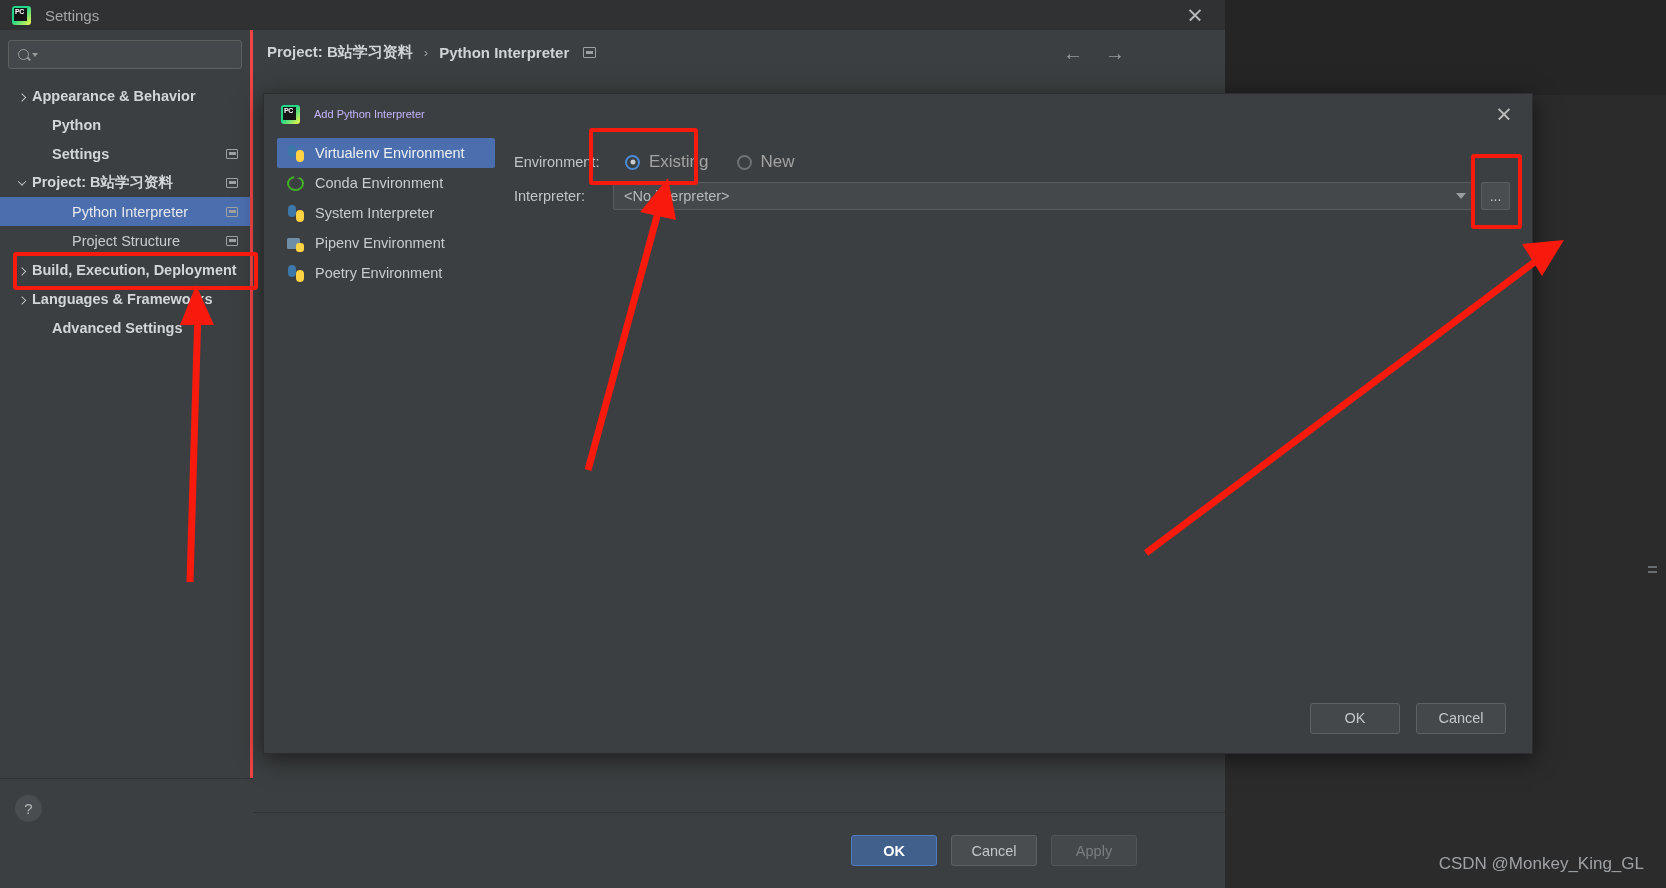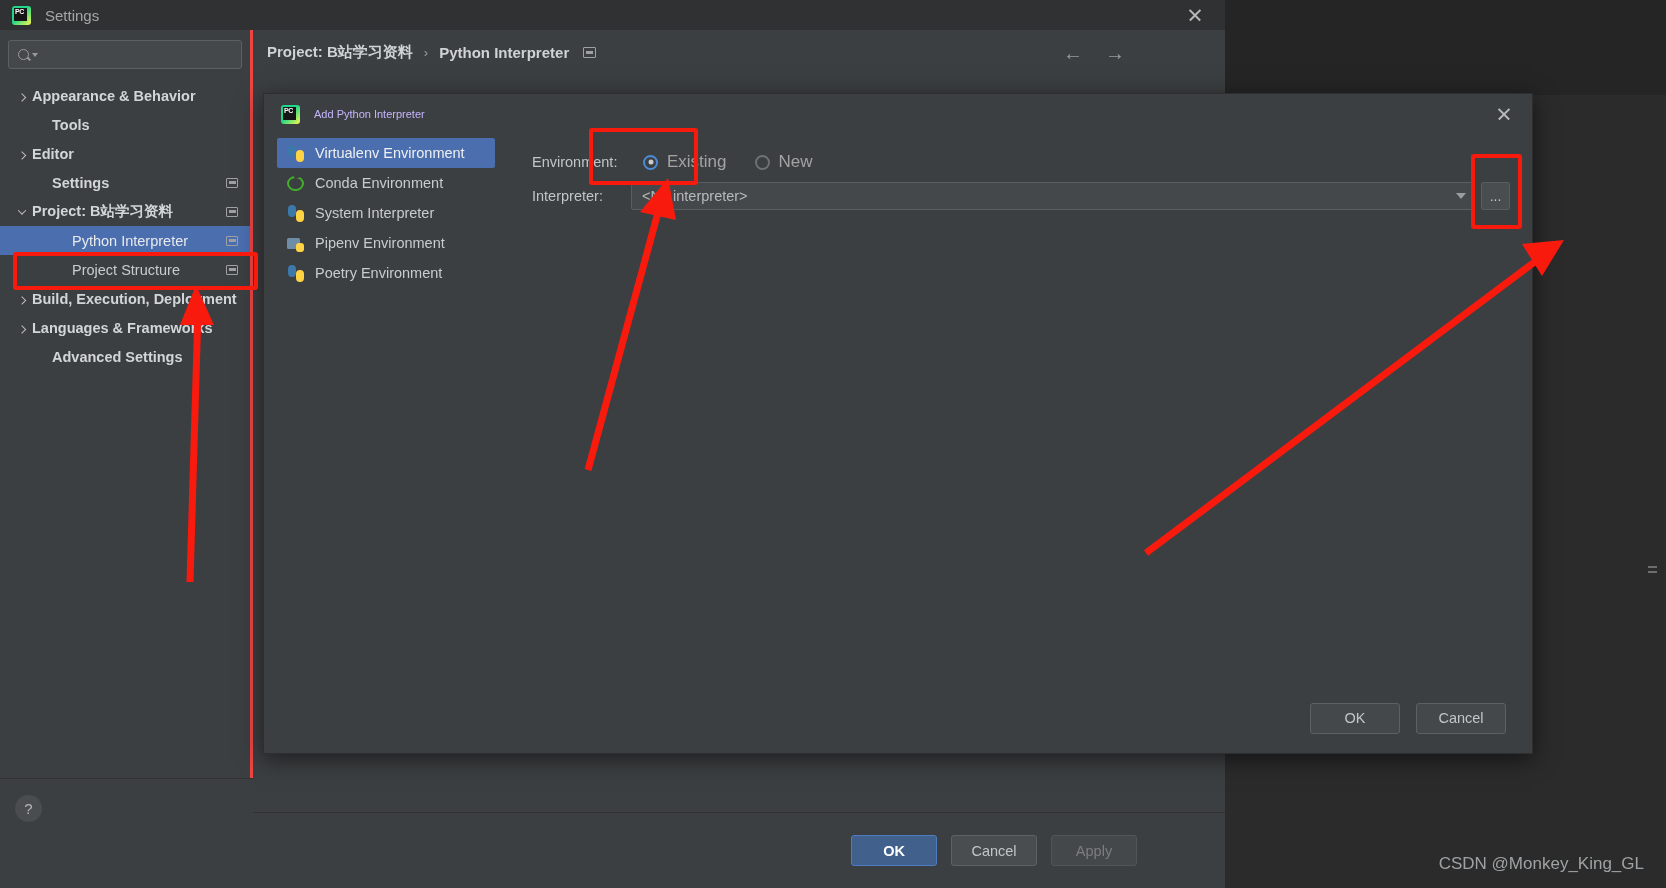--- a/index.html
+++ b/index.html
@@ -198,21 +198,21 @@
   .api-titlebar {
     height: 40px; flex: 0 0 40px; display: flex; align-items: center;
     position: relative; padding-left: 17px;
   }
   .api-title { margin-left: 14px; font-size: 11px; color: #c4b5fd; }
   .api-close {
     position: absolute; right: 20px; top: 50%; transform: translateY(-50%);
     width: 16px; height: 16px; cursor: pointer;
   }
 
-  .api-body { flex: 1; display: flex; min-height: 0; padding: 0 0 0 13px; gap: 18px; }
+  .api-body { flex: 1; display: flex; min-height: 0; padding: 0 0 0 13px; }
   .api-list { width: 218px; flex: 0 0 218px; padding-top: 4px; }
   .api-list-row {
     height: 30px; display: flex; align-items: center; padding-left: 10px;
     cursor: pointer; border-radius: 2px; gap: 11px;
   }
   .api-list-row.selected { background: #4b6eaf; }
   .api-list-label { font-size: 14.5px; color: #c9ccce; white-space: nowrap; }
   .api-list-row.selected .api-list-label { color: #eef0f2; }
 
   .ico { width: 17px; height: 17px; flex: 0 0 17px; position: relative; }
@@ -349,27 +349,21 @@
 
         <div class="tree" id="sidebar-tree">
             <div class="tree-row indent-0 bold">
               <span class="twisty collapsed">
                 <span></span>
               </span>
               <span class="tree-label">Appearance &amp; Behavior</span>
             </div>
             <div class="tree-row indent-1 bold">
               <span class="twisty none"></span>
-              <span class="tree-label">Tools</span>
-            </div>
-            <div class="tree-row indent-0 bold">
-              <span class="twisty collapsed">
-                <span></span>
-              </span>
-              <span class="tree-label">Editor</span>
+              <span class="tree-label">Python</span>
             </div>
             <div class="tree-row indent-1 bold">
               <span class="twisty none"></span>
               <span class="tree-label">Settings</span>
               <span class="badge-icon"></span>
             </div>
             <div class="tree-row indent-0 bold">
               <span class="twisty expanded">
                 <span></span>
               </span>

